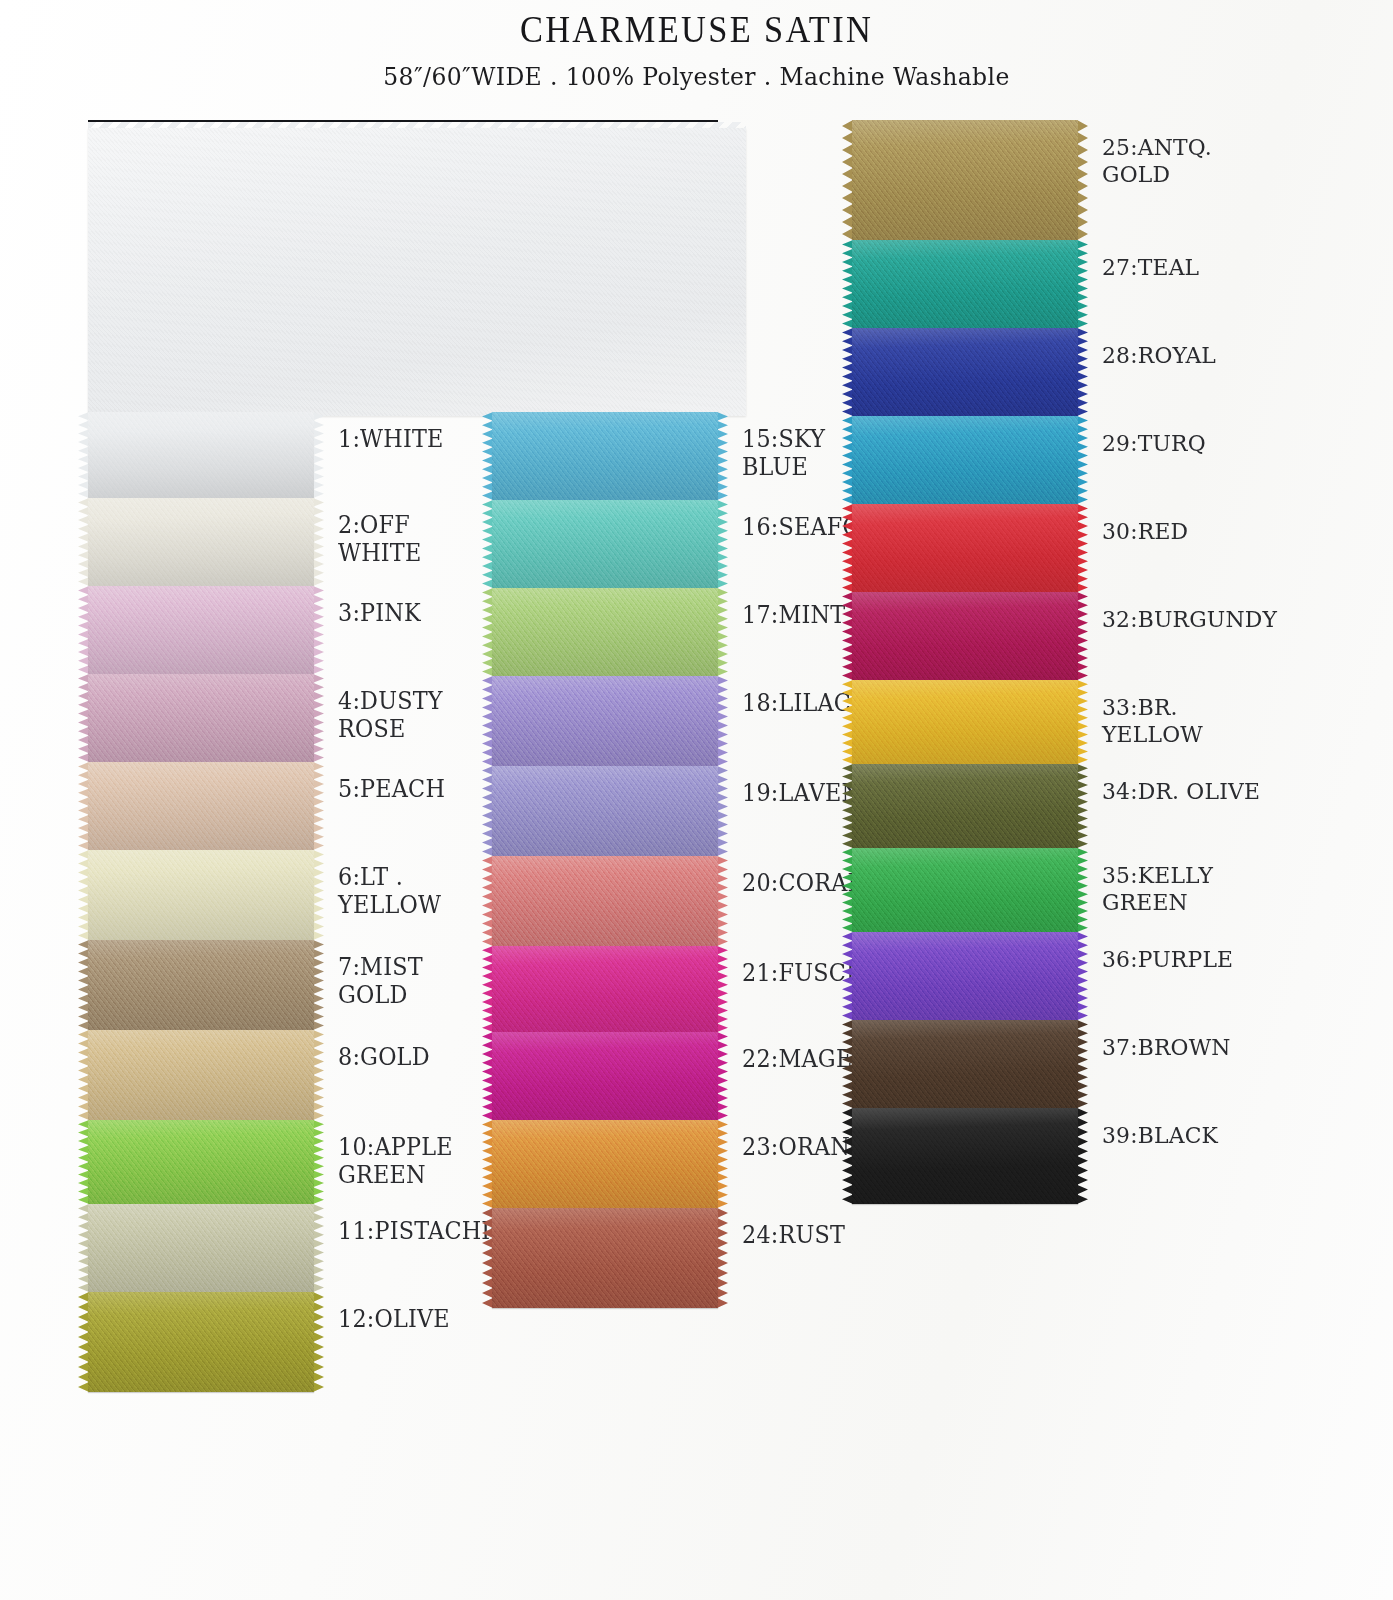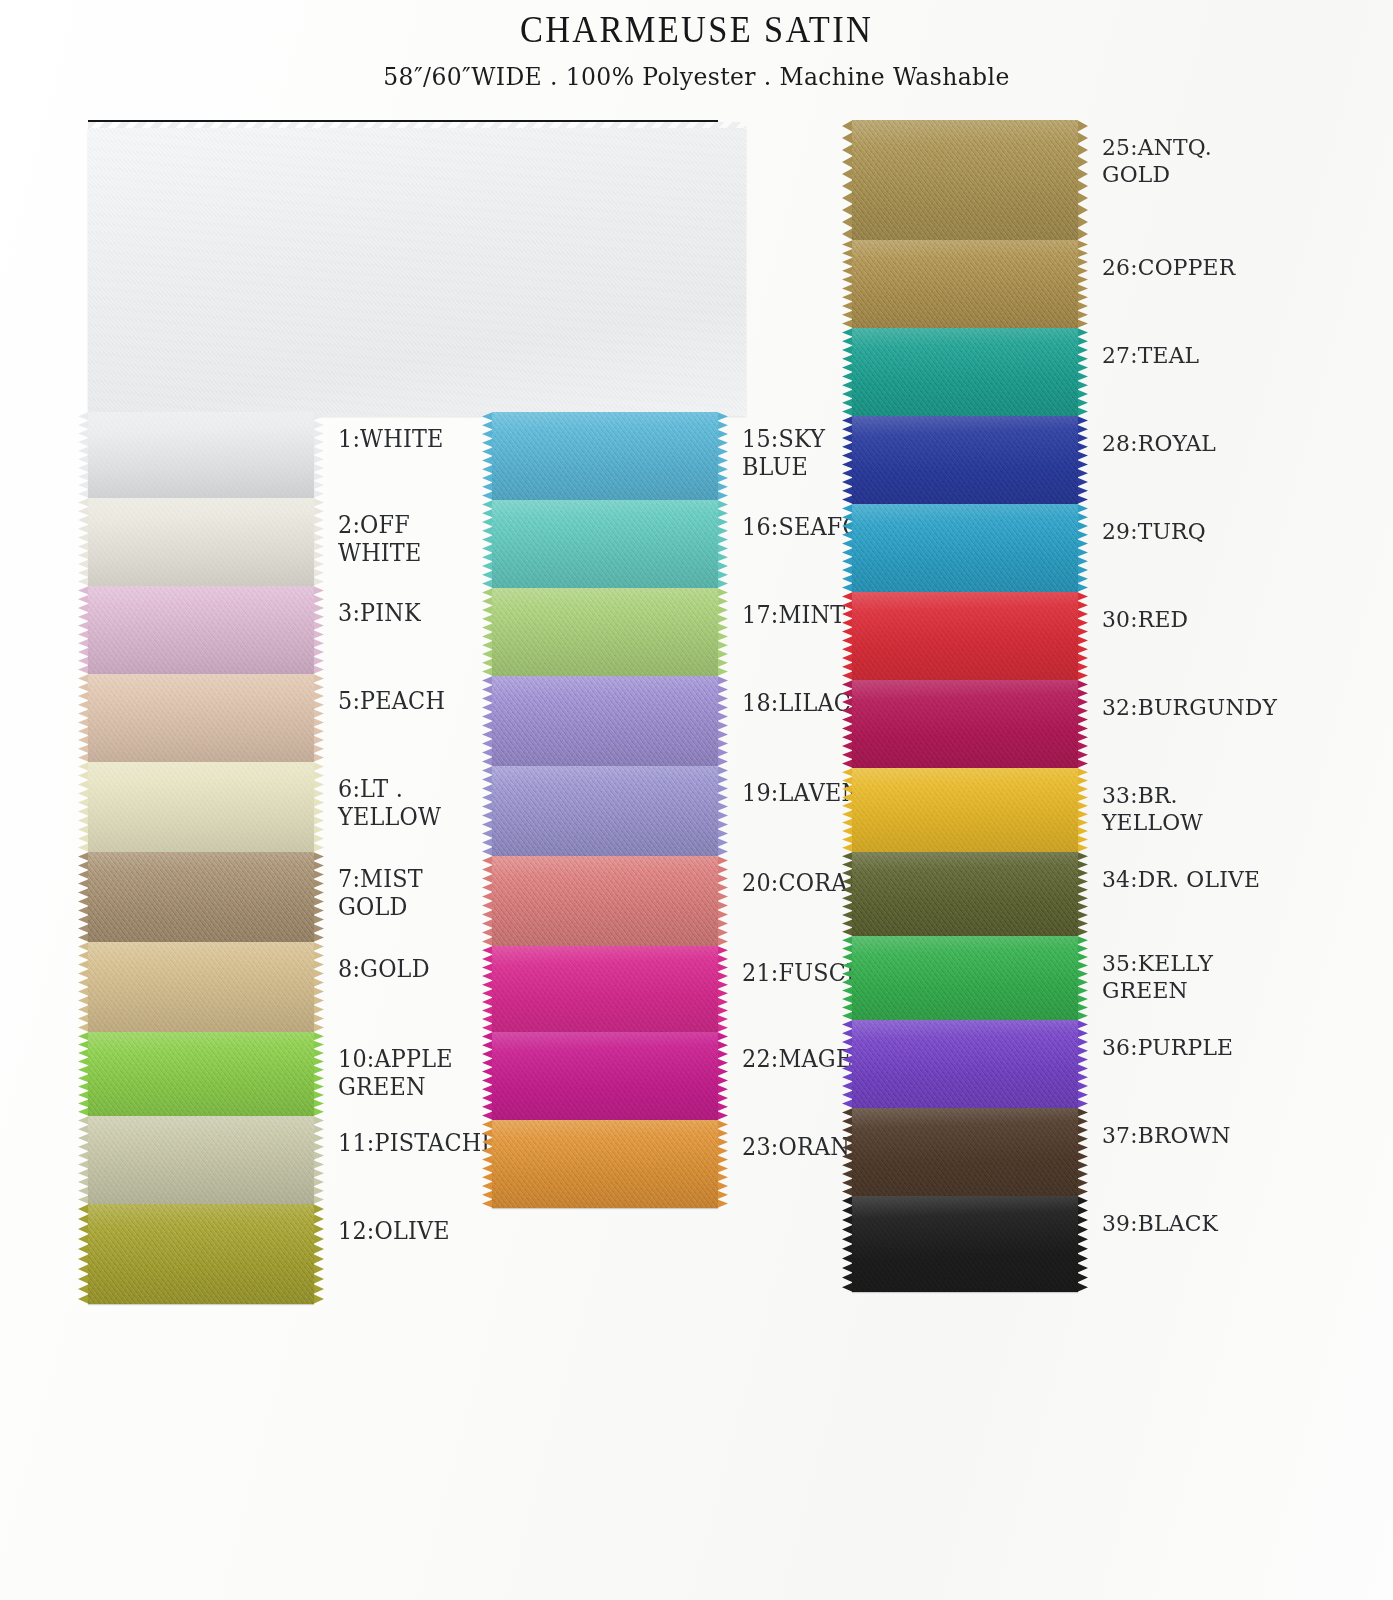--- a/index.html
+++ b/index.html
@@ -205,20 +205,29 @@
       <div class="swatch-row">
         <div class="swatch" style="height: 88px; background: rgb(221, 185, 210);">
           <div class="pink-left" style="background: rgb(221, 185, 210);"></div>
           <div class="pink-right" style="background: rgb(221, 185, 210);"></div>
           <div class="fabric"></div>
           <div class="sheen"></div>
         </div>
         <div class="label">3:PINK</div>
       </div>
       <div class="swatch-row">
+        <div class="swatch" style="height: 88px; background: rgb(207, 166, 189);">
+          <div class="pink-left" style="background: rgb(207, 166, 189);"></div>
+          <div class="pink-right" style="background: rgb(207, 166, 189);"></div>
+          <div class="fabric"></div>
+          <div class="sheen"></div>
+        </div>
+        <div class="label">4:DUSTY ROSE</div>
+      </div>
+      <div class="swatch-row">
         <div class="swatch" style="height: 88px; background: rgb(222, 195, 173);">
           <div class="pink-left" style="background: rgb(222, 195, 173);"></div>
           <div class="pink-right" style="background: rgb(222, 195, 173);"></div>
           <div class="fabric"></div>
           <div class="sheen"></div>
         </div>
         <div class="label">5:PEACH</div>
       </div>
       <div class="swatch-row">
         <div class="swatch" style="height: 90px; background: rgb(230, 227, 193);">
@@ -351,41 +360,41 @@
       </div>
       <div class="swatch-row">
         <div class="swatch" style="height: 88px; background: rgb(221, 144, 56);">
           <div class="pink-left" style="background: rgb(221, 144, 56);"></div>
           <div class="pink-right" style="background: rgb(221, 144, 56);"></div>
           <div class="fabric"></div>
           <div class="sheen"></div>
         </div>
         <div class="label">23:ORANGE</div>
       </div>
+      <div class="swatch-row">
+        <div class="swatch" style="height: 100px; background: rgb(168, 88, 70);">
+          <div class="pink-left" style="background: rgb(168, 88, 70);"></div>
+          <div class="pink-right" style="background: rgb(168, 88, 70);"></div>
+          <div class="fabric"></div>
+          <div class="sheen"></div>
+        </div>
+        <div class="label">24:RUST</div>
+      </div>
     </div>
   <div class="column" id="col3">
       <div class="swatch-row">
         <div class="swatch" style="height: 120px; background: rgb(167, 144, 82);">
           <div class="pink-left" style="background: rgb(167, 144, 82);"></div>
           <div class="pink-right" style="background: rgb(167, 144, 82);"></div>
           <div class="fabric"></div>
           <div class="sheen"></div>
         </div>
         <div class="label">25:ANTQ. GOLD</div>
       </div>
       <div class="swatch-row">
-        <div class="swatch" style="height: 88px; background: rgb(171, 143, 79);">
-          <div class="pink-left" style="background: rgb(171, 143, 79);"></div>
-          <div class="pink-right" style="background: rgb(171, 143, 79);"></div>
-          <div class="fabric"></div>
-          <div class="sheen"></div>
-        </div>
-        <div class="label">26:COPPER</div>
-      </div>
-      <div class="swatch-row">
         <div class="swatch" style="height: 88px; background: rgb(31, 158, 142);">
           <div class="pink-left" style="background: rgb(31, 158, 142);"></div>
           <div class="pink-right" style="background: rgb(31, 158, 142);"></div>
           <div class="fabric"></div>
           <div class="sheen"></div>
         </div>
         <div class="label">27:TEAL</div>
       </div>
       <div class="swatch-row">
         <div class="swatch" style="height: 88px; background: rgb(42, 58, 155);">

